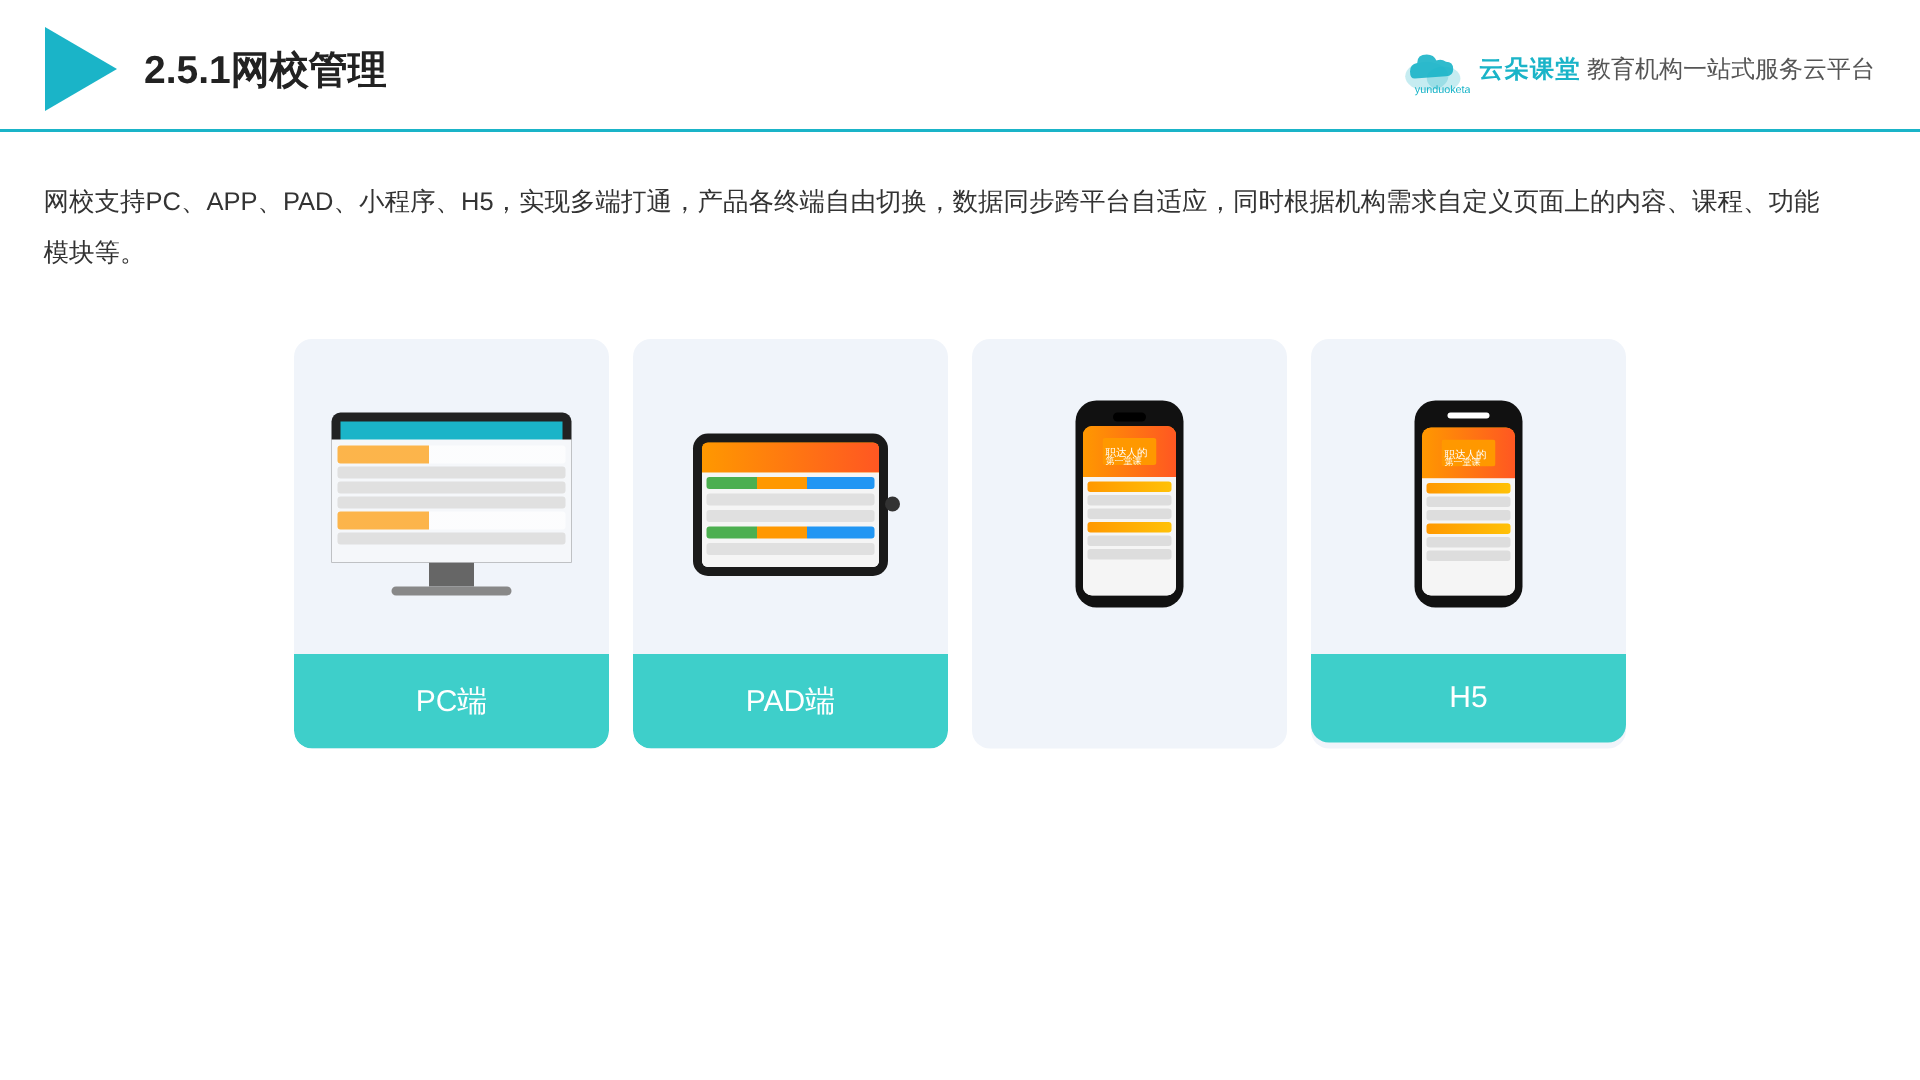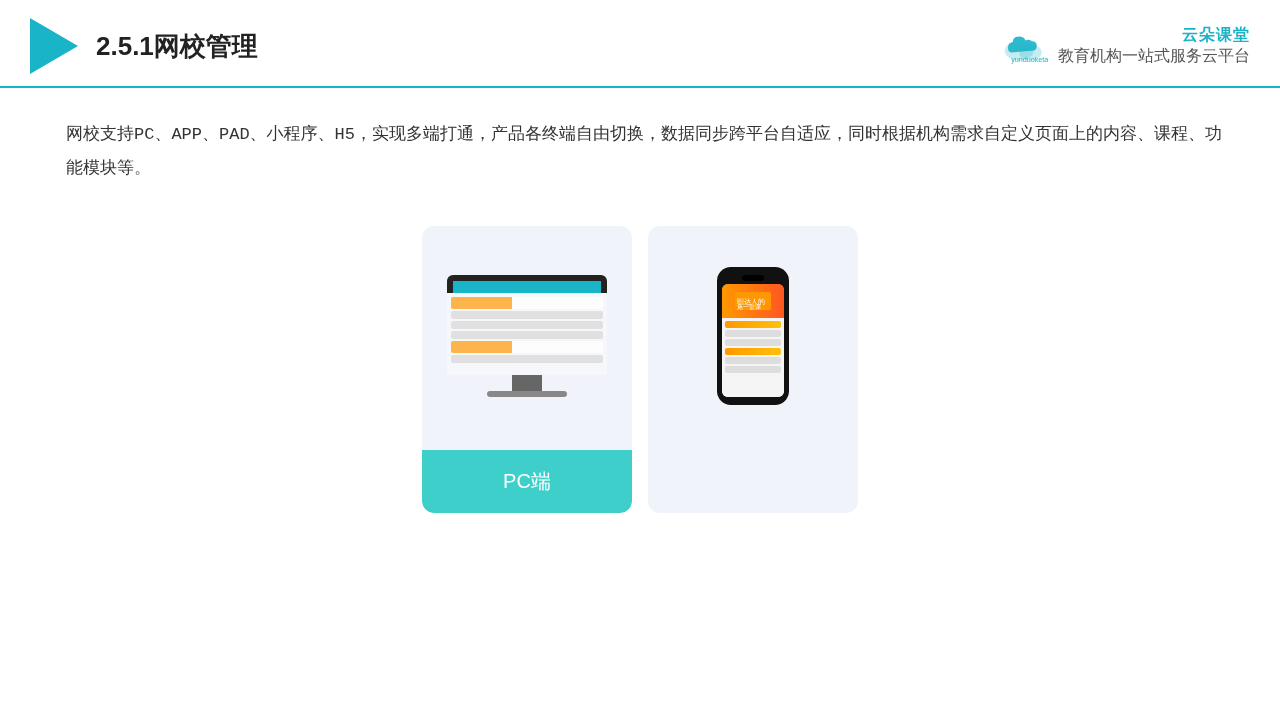--- a/index.html
+++ b/index.html
@@ -45,42 +45,40 @@
       display: flex;
       align-items: center;
       gap: 6px;
     }
     .cloud-icon-svg {
       width: 48px;
       height: 36px;
     }
     .brand-text {
       display: flex;
-      flex-direction: column;
-      align-items: flex-end;
+      align-items: center;
     }
     .brand-name {
       font-size: 16px;
       color: #1ab4c8;
       font-weight: bold;
       letter-spacing: 1px;
     }
     .brand-slogan {
       font-size: 16px;
       color: #555;
       margin-left: 4px;
     }
 
     
     .description {
-      padding: 30px 55px 10px 66px;
+      padding: 30px 55px 10px 29px;
       font-size: 17px;
       color: #333;
       line-height: 2;
-      font-family: Liberation Mono, monospace;
     }
 
     
     .cards-container {
       display: flex;
       gap: 16px;
       padding: 30px 55px 30px 55px;
       justify-content: center;
     }
 
@@ -104,21 +102,20 @@
     }
 
     .card-label {
       width: 100%;
       background: #3ecfca;
       color: #fff;
       font-size: 20px;
       text-align: center;
       padding: 18px 0;
       border-radius: 0 0 12px 12px;
-      margin-top: 14px;
     }
 
     
     .pc-mock {
       display: flex;
       flex-direction: column;
       align-items: center;
     }
     .pc-monitor {
       width: 160px;
@@ -366,20 +363,40 @@
           </div>
         </div>
         <div class="pc-stand"></div>
         <div class="pc-base"></div>
       </div>
     </div>
     <div class="card-label">PC端</div>
   </div>
 
 
+  <div class="card">
+    <div class="card-image-area">
+      <div class="tablet-mock">
+        <div class="tablet-body">
+          <div class="tablet-screen">
+            <div class="tablet-screen-top"></div>
+            <div class="tablet-screen-body">
+              <div class="tablet-row-color"></div>
+              <div class="tablet-row"></div>
+              <div class="tablet-row"></div>
+              <div class="tablet-row-color"></div>
+              <div class="tablet-row"></div>
+            </div>
+          </div>
+          <div class="tablet-home-btn"></div>
+        </div>
+      </div>
+    </div>
+    <div class="card-label">PAD端</div>
+  </div>
 
   <div class="card">
     <div class="card-image-area">
       <div class="phone-mock">
         <div class="mini-phone-body">
           <div class="phone-notch"></div>
           <div class="phone-screen">
             <div class="phone-screen-top">
               <svg width="36" height="18" viewBox="0 0 36 18">
                 <rect width="36" height="18" fill="#ff9800" rx="2"></rect>
@@ -394,14 +411,41 @@
               <div class="phone-row-orange"></div>
               <div class="phone-row"></div>
               <div class="phone-row"></div>
             </div>
           </div>
         </div>
       </div>
     </div>
   </div>
 
+  <div class="card">
+    <div class="card-image-area">
+      <div class="phone-mock">
+        <div class="h5-phone-body">
+          <div class="divider-bar"></div>
+          <div class="phone-screen">
+            <div class="phone-screen-top">
+              <svg width="36" height="18" viewBox="0 0 36 18">
+                <rect width="36" height="18" fill="#ff9800" rx="2"></rect>
+                <text x="2" y="12" font-size="7" fill="white" font-family="sans-serif">职达人的</text>
+                <text x="2" y="17" font-size="6" fill="white" font-family="sans-serif">第一堂课</text>
+              </svg>
+            </div>
+            <div class="phone-screen-content">
+              <div class="phone-row-orange"></div>
+              <div class="phone-row"></div>
+              <div class="phone-row"></div>
+              <div class="phone-row-orange"></div>
+              <div class="phone-row"></div>
+              <div class="phone-row"></div>
+            </div>
+          </div>
+        </div>
+      </div>
+    </div>
+    <div class="card-label">H5</div>
+  </div>
 
 </div>
 
 </body></html>

